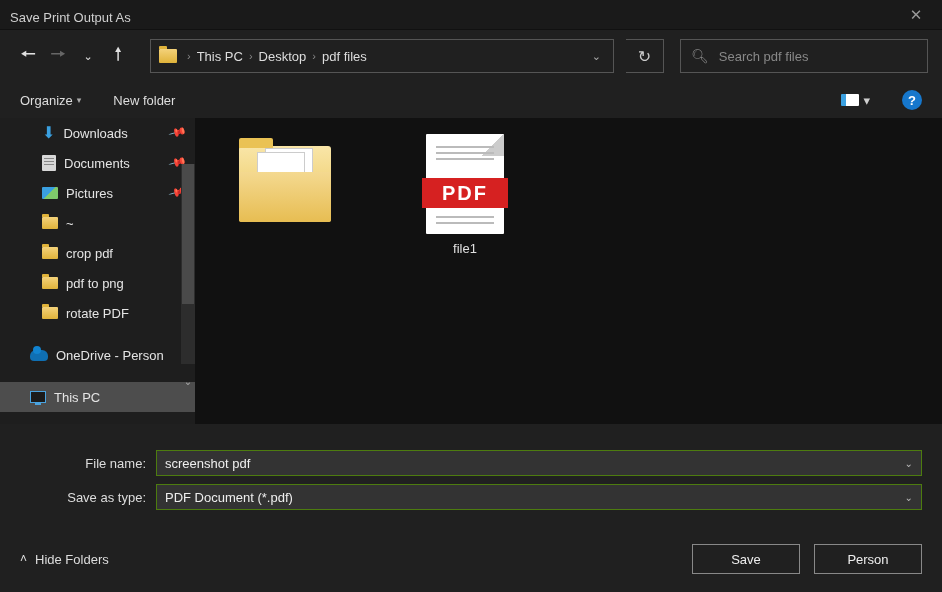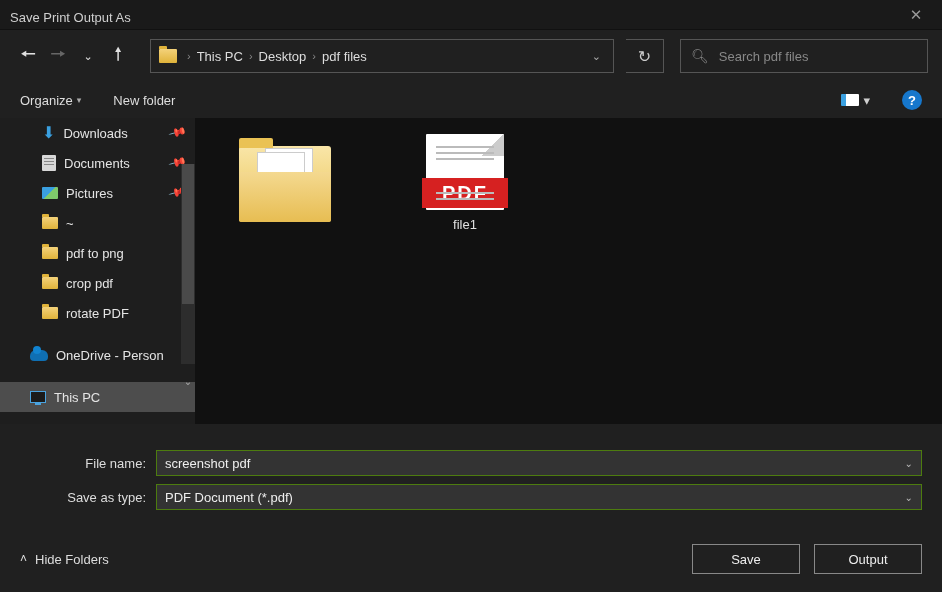--- a/index.html
+++ b/index.html
@@ -66,21 +66,21 @@
   .filesview { flex:1; background:#111; padding: 16px 0 0 20px; display:flex; gap:40px; align-items:flex-start;}
   .fileitem { width:140px; text-align:center; cursor:pointer;}
   .fileitem .lbl { color:#e0e0e0; margin-top:6px; line-height:1.35;}
   .foldericon-big { width:92px; height:76px; margin:12px auto 4px; position:relative;}
   .foldericon-big .back{position:absolute;inset:0;background:linear-gradient(#f9e6a8,#eac254);border-radius:3px;}
   .foldericon-big .tab{position:absolute;top:-8px;left:0;width:34px;height:10px;background:#eac254;border-radius:2px 2px 0 0;}
   .foldericon-big .sheet{position:absolute;left:18px;top:6px;width:48px;height:60px;background:#fff;border:1px solid #ccc;}
   .foldericon-big .sheet2{position:absolute;left:26px;top:2px;width:48px;height:60px;background:#fff;border:1px solid #ccc;}
   .foldericon-big .front{position:absolute;left:0;right:0;bottom:0;height:50px;background:linear-gradient(#f4d990,#e7bd52);border-radius:2px;transform:skewY(0deg);}
 
-  .pdficon-big { width:78px; height:76px; margin:0 auto; background:#fff; position:relative; border-radius:1px;}
+  .pdficon-big { width:78px; height:100px; margin:0 auto; background:#fff; position:relative; border-radius:1px;}
   .pdficon-big .fold{position:absolute;right:0;top:0;width:22px;height:22px;background:linear-gradient(135deg,transparent 49%,#ccc 50%);}
   .pdficon-big .lines{position:absolute;left:10px;right:10px;top:12px;height:2px;background:#bbb;box-shadow:0 6px 0 #bbb,0 12px 0 #bbb;}
   .pdficon-big .band{position:absolute;left:-4px;right:-4px;top:44px;height:30px;background:#d62121;color:#fff;font-weight:bold;font-size:20px;letter-spacing:2px;display:flex;align-items:center;justify-content:center;}
   .pdficon-big .lines2{position:absolute;left:10px;right:10px;bottom:10px;height:2px;background:#bbb;box-shadow:0 -6px 0 #bbb;}
 
   
   .bottomform { padding: 26px 20px 0; }
   .formrow { display:flex; align-items:center; margin-bottom:8px;}
   .formrow .lbl { width:136px; text-align:right; padding-right:10px; color:#ddd;}
   .formrow .combowrap { flex:1; height:26px; border:1px solid #4d7c0f; background:#333; display:flex; align-items:center; padding:0 4px 0 8px;}
@@ -159,25 +159,25 @@
       <span class="picicon"></span>
       <span>Pictures</span>
       <span class="pin">📌</span>
     </div>
     <div class="sideitem">
       <span class="ficon"></span>
       <span>~</span>
     </div>
     <div class="sideitem">
       <span class="ficon"></span>
+      <span>crop pdf</span>
+    </div>
+    <div class="sideitem">
+      <span class="ficon"></span>
       <span>pdf to png</span>
-    </div>
-    <div class="sideitem">
-      <span class="ficon"></span>
-      <span>crop pdf</span>
     </div>
     <div class="sideitem">
       <span class="ficon"></span>
       <span>rotate PDF</span>
     </div>
     <div class="sep"></div>
     <div class="sideitem indent2">
       <span class="odicon"></span>
       <span>OneDrive - Person</span>
     </div>
@@ -234,15 +234,15 @@
 <div class="actionrow">
   <div class="hide">
     <span style="font-size:12px;">˄</span>
     <span>Hide Folders</span>
   </div>
   <div class="flex"></div>
   <div class="btn">
       <span>Save</span>
     </div>
   <div class="btn">
-      <span>Output</span>
+      <span>Person</span>
     </div>
 </div>
 
 </body></html>

